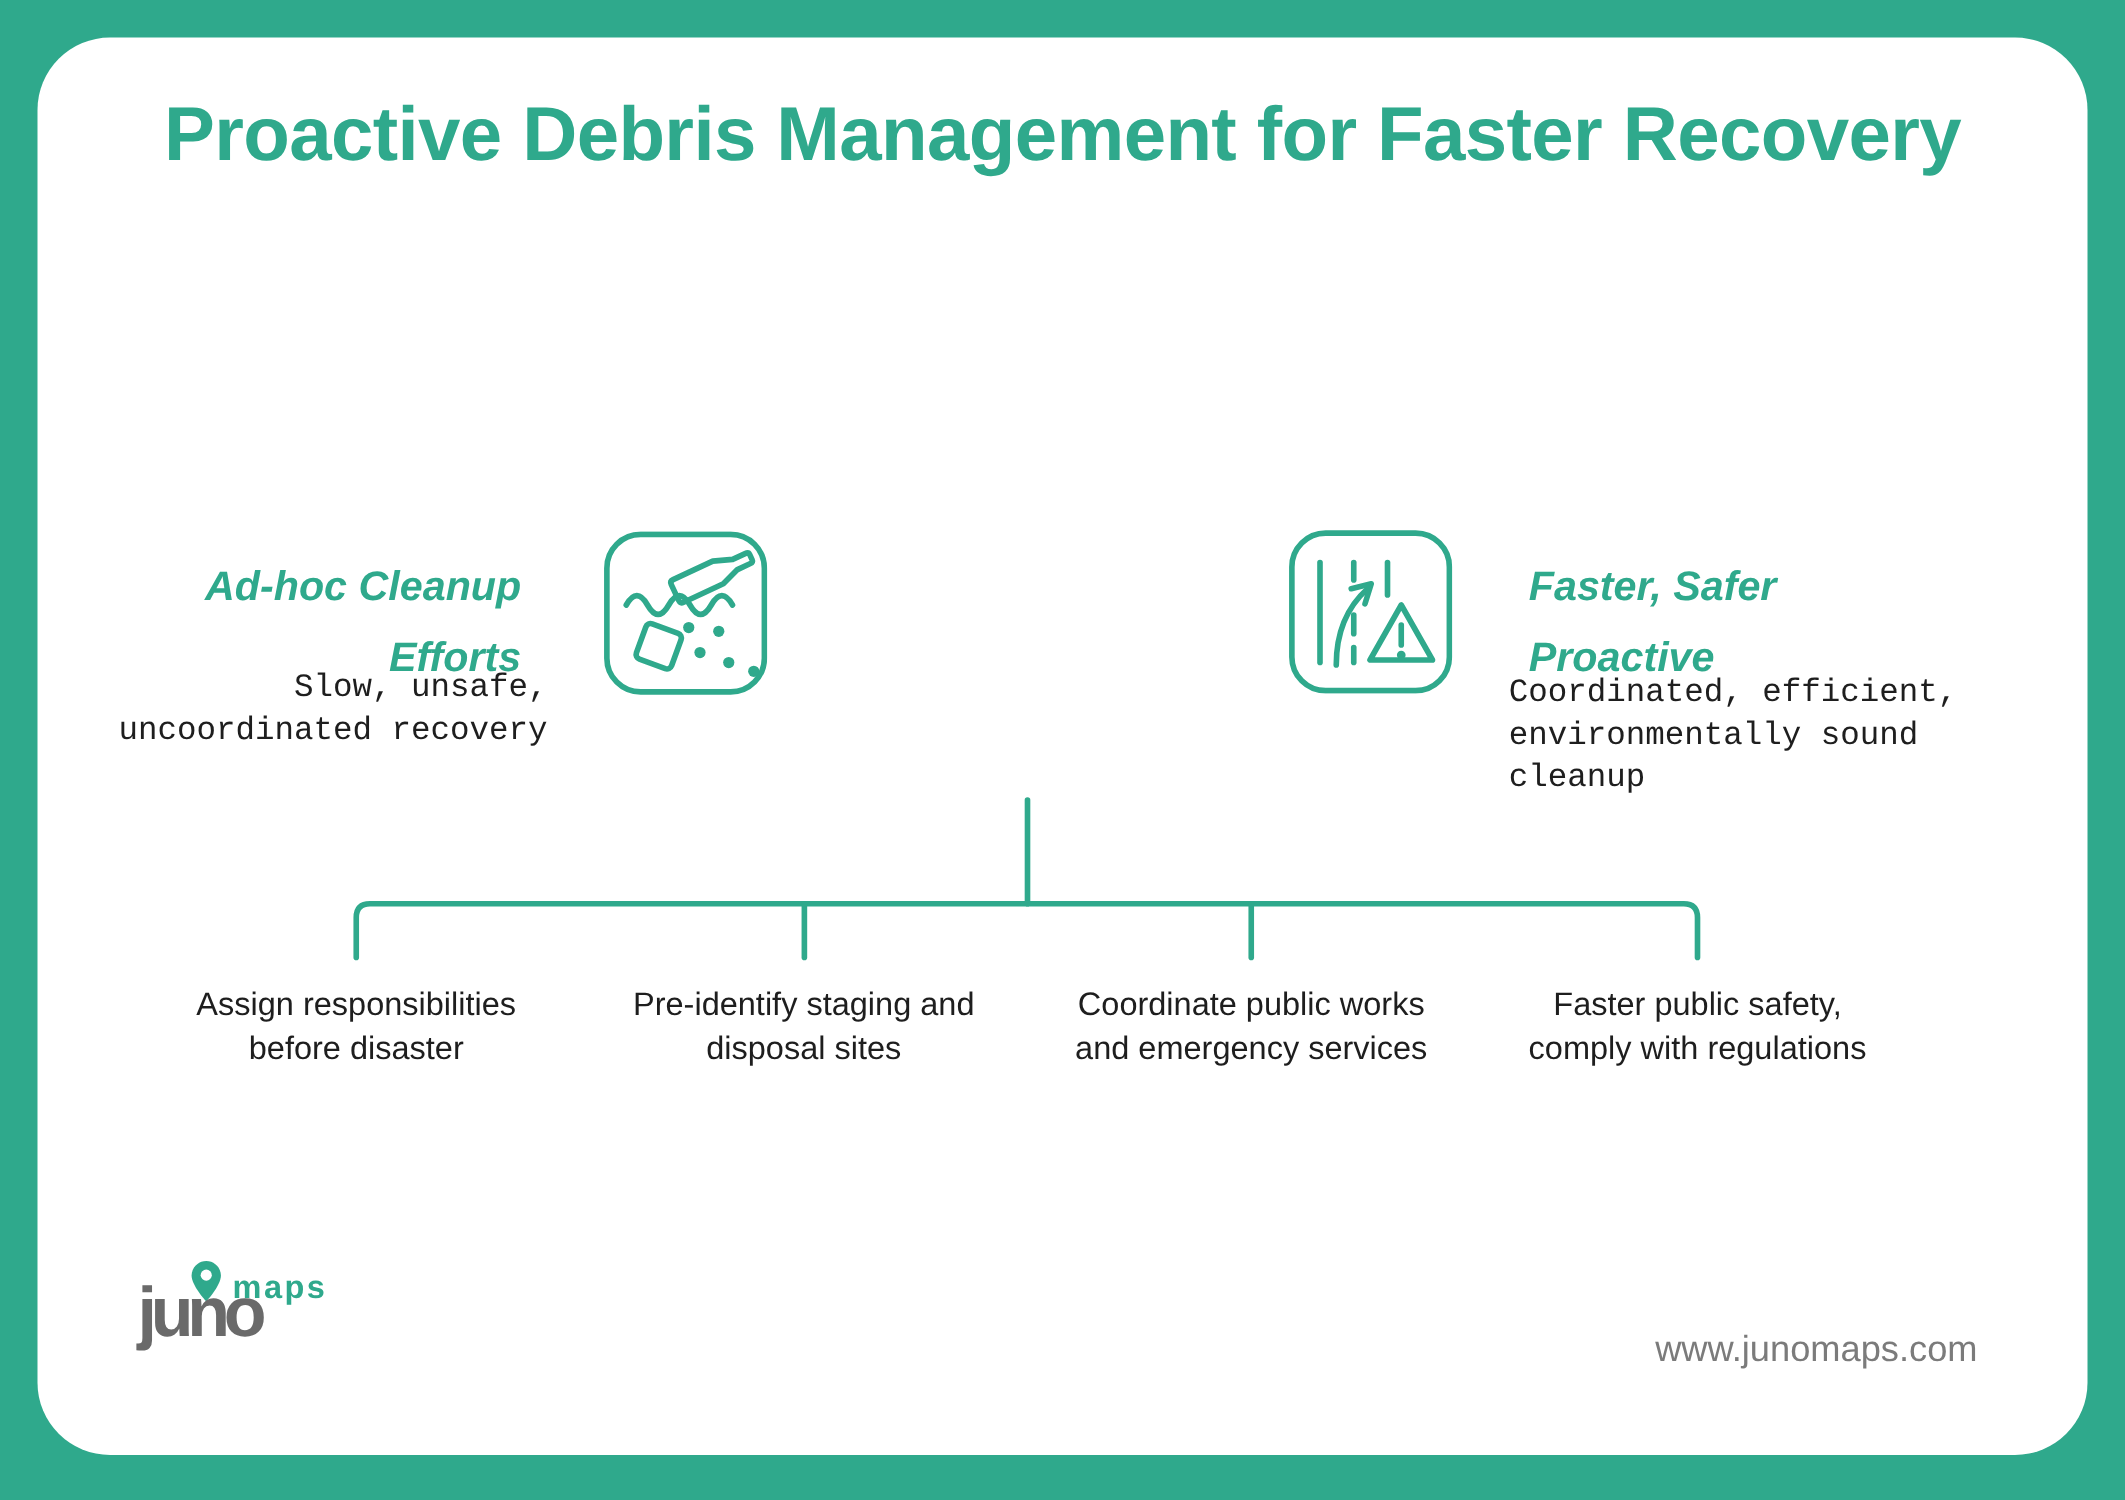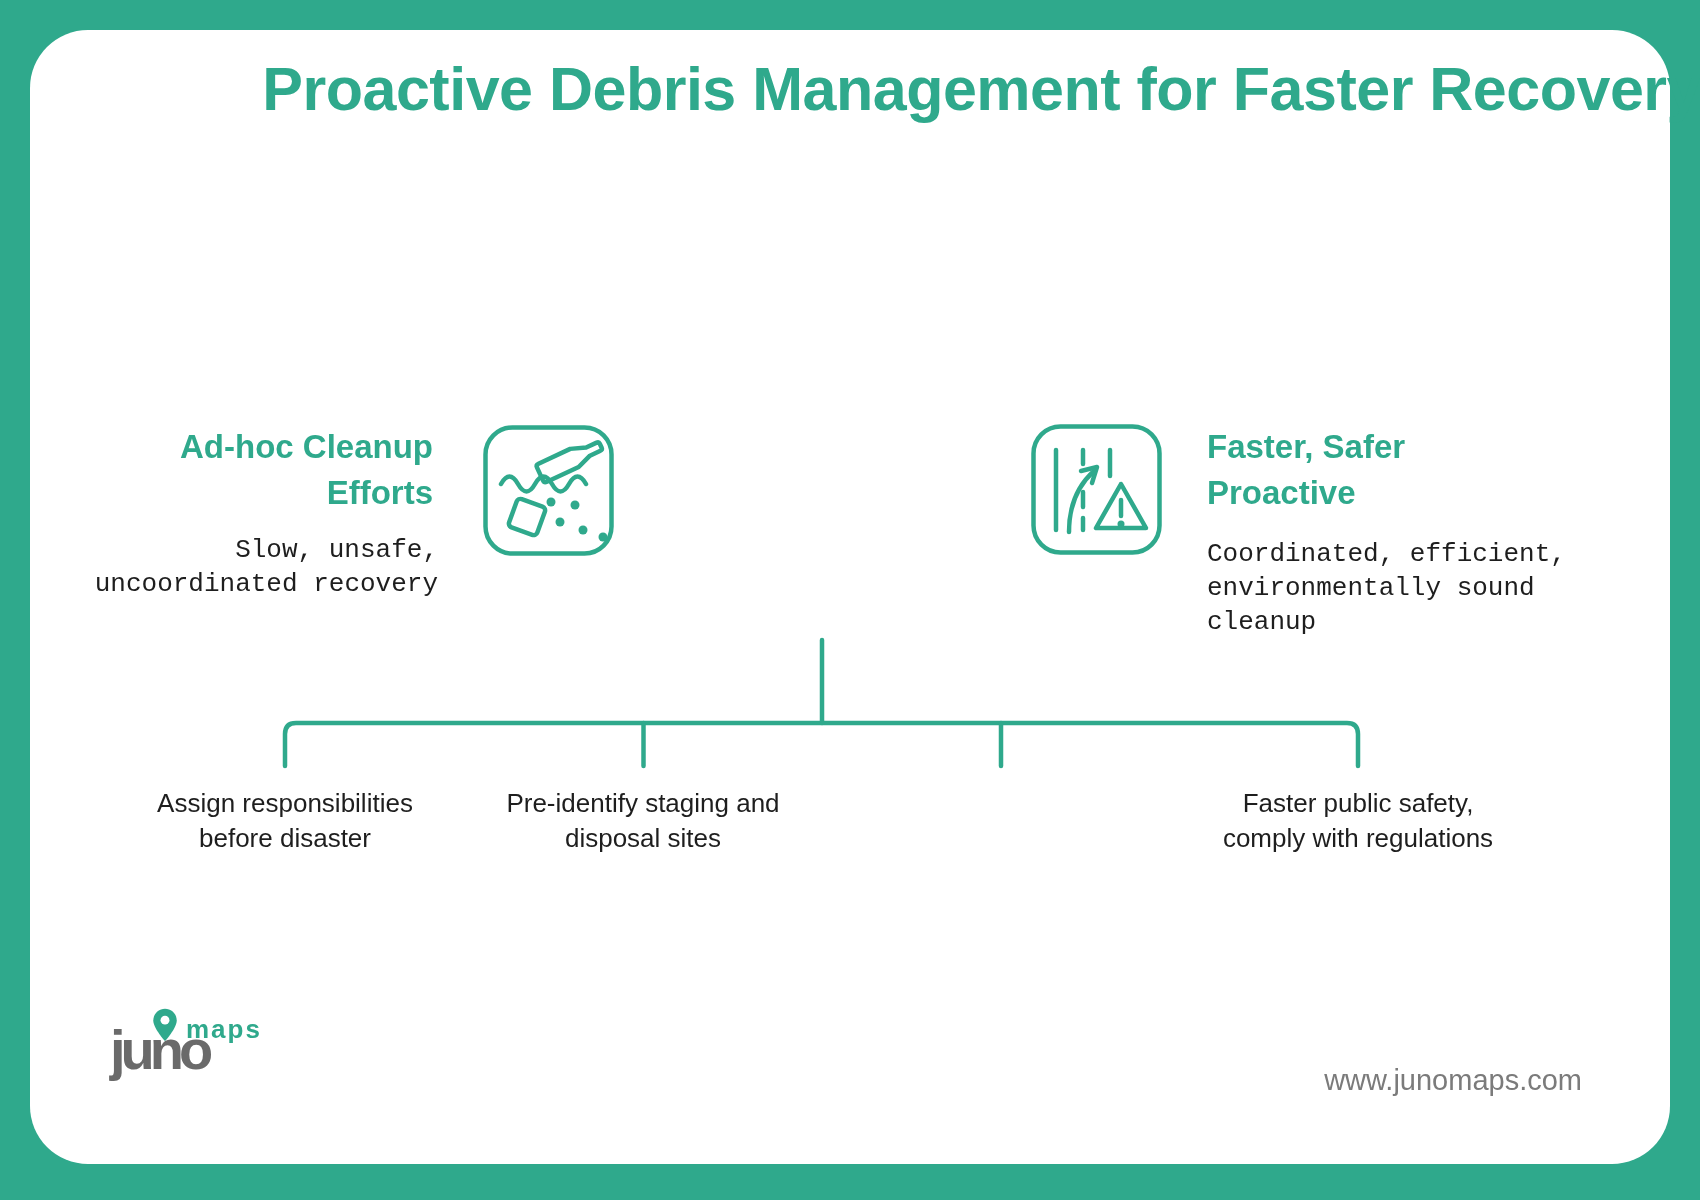--- a/index.html
+++ b/index.html
@@ -15,27 +15,27 @@
   .stage{
     position:relative;width:1700px;height:1200px;
     background:var(--green);overflow:hidden;
     font-family:"Liberation Sans",sans-serif;
   }
   .card{
     position:absolute;left:30px;top:30px;right:30px;bottom:36px;
     background:var(--card-bg);border-radius:58px;
   }
   .title{
-    position:absolute;top:54px;left:0;width:100%;
-    text-align:right;font-size:61px;font-weight:700;
+    position:absolute;top:72px;left:0;width:100%;
+    text-align:center;font-size:61px;font-weight:700;
     letter-spacing:-0.5px;color:var(--green);margin:0;
   }
   .heading{
-    position:absolute;font-size:33px;line-height:46px;font-weight:700;
-    color:var(--green);white-space:pre-line;margin:0;
+    position:absolute;font-size:33px;line-height:57px;font-weight:700;
+    color:var(--green);white-space:pre-line;margin:16px;font-style:italic;
   }
   .desc{
     position:absolute;font-size:26px;line-height:34px;
     color:var(--dark);white-space:pre-line;font-family:Liberation Mono, monospace;
   }
   .heading-left{top:424px;right:1267px;text-align:right;}
   .desc-left{top:533px;right:1262px;text-align:right;}
   .heading-right{left:1207px;top:424px;text-align:left;}
   .desc-right{left:1207px;top:537px;text-align:left;}
   .icon-box{position:absolute;width:131px;height:131px;}
@@ -138,20 +138,22 @@
     <path d="M822 640 V723"></path>
     <path d="M285 766 V734 Q285 723 296 723 H1347 Q1358 723 1358 734 V766"></path>
     <path d="M643.5 723 V766"></path>
     <path d="M1001 723 V766"></path>
   </svg>
 
   <div class="branch-label branch-1">Assign responsibilities
 before disaster</div>
   <div class="branch-label branch-2">Pre-identify staging and
 disposal sites</div>
+  <div class="branch-label branch-3">Coordinate public works
+and emergency services</div>
   <div class="branch-label branch-4">Faster public safety,
 comply with regulations</div>
 
   <div class="logo">
     <svg class="logo-pin" width="26" height="34" viewBox="0 0 32 42" aria-hidden="true">
       <path d="M16 1 C8 1 1.5 7.5 1.5 15.5 C1.5 25 16 41 16 41 C16 41 30.5 25 30.5 15.5 C30.5 7.5 24 1 16 1 Z" fill="#2FA98C"></path>
       <circle cx="16" cy="15" r="5.5" fill="#FFFFFF"></circle>
     </svg>
     <span class="logo-maps">maps</span>
     <span class="logo-wordmark">juno</span>

